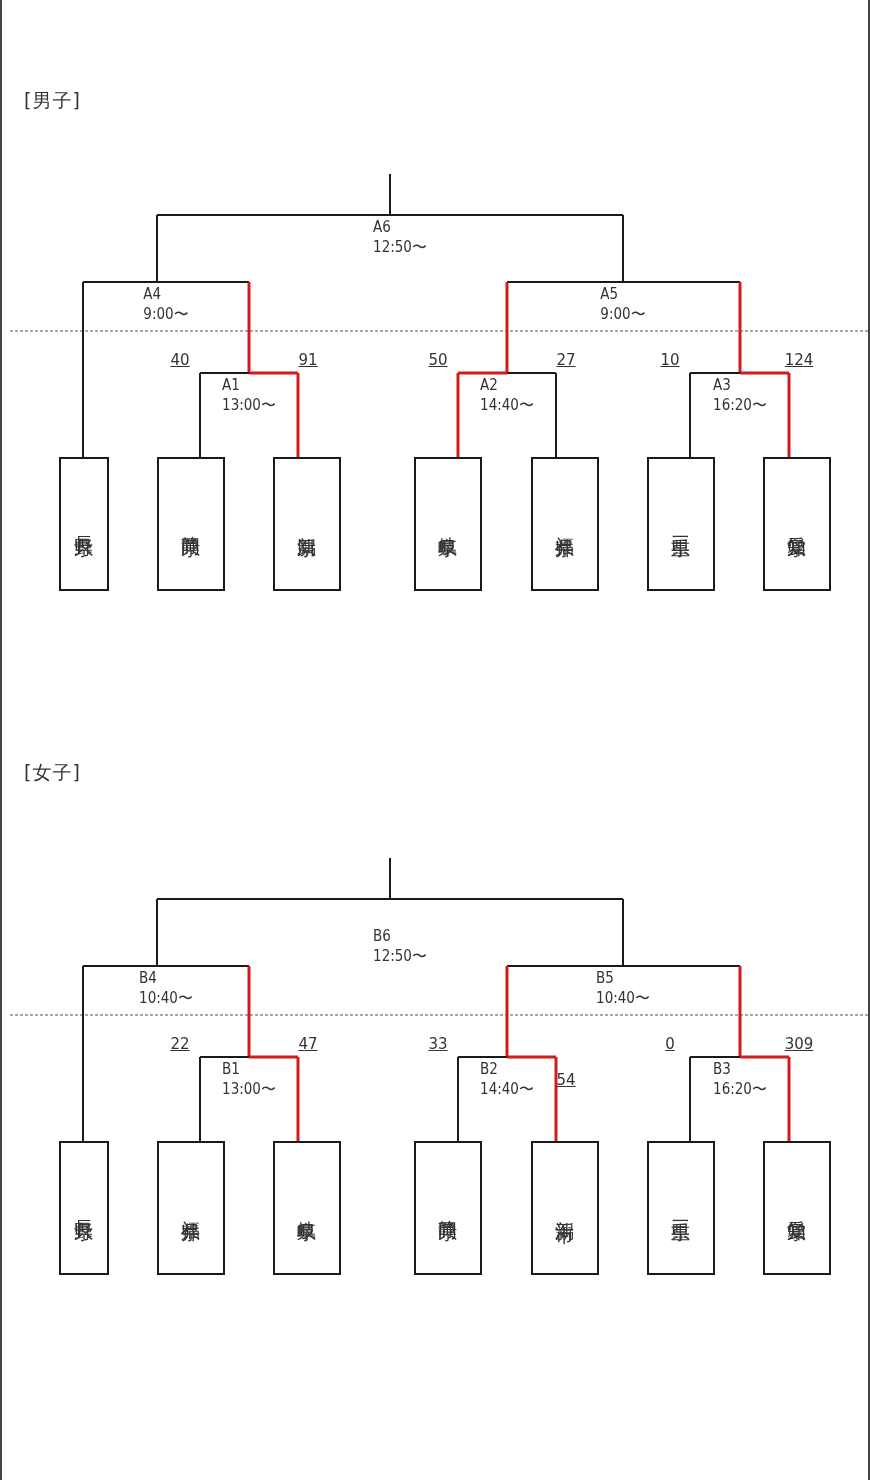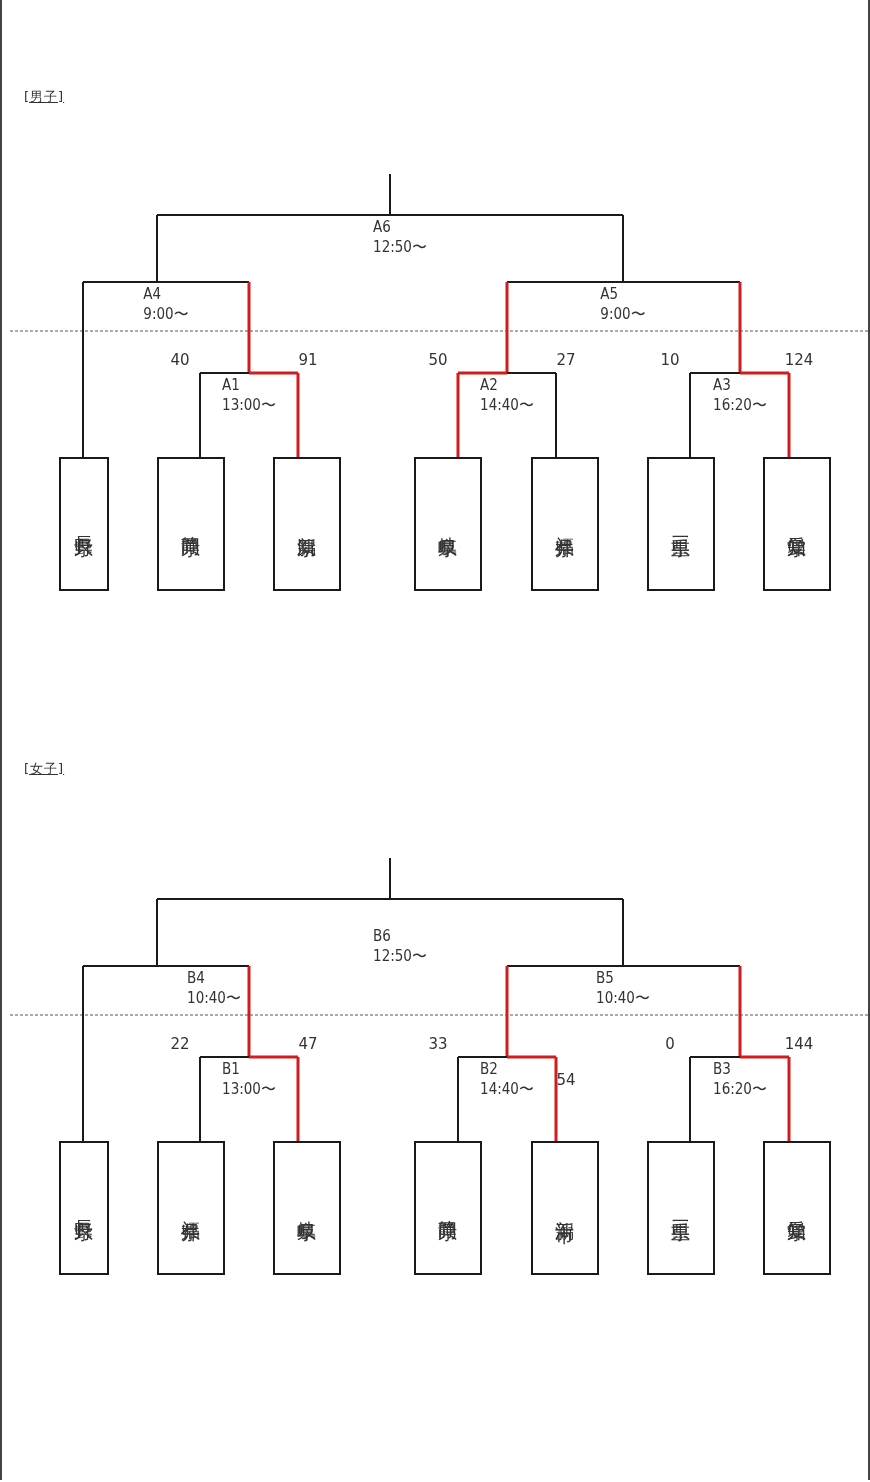--- a/index.html
+++ b/index.html
@@ -1,28 +1,28 @@
 <!DOCTYPE html>
 <html><head>
 <meta charset="utf-8">
 <style>
   html, body { margin: 0; padding: 0; background: #ffffff; }
   body { width: 870px; height: 1482px; position: relative; overflow: hidden;
          font-family: "DejaVu Sans", "Liberation Sans", sans-serif; color: #333; }
   .frame { position: absolute; left: 0; top: 0; width: 866px; height: 1480px;
            border-left: 2px solid #444; border-right: 2px solid #444; box-sizing: content-box; }
   .section { position: absolute; left: 0; width: 870px; height: 684px; }
-  .section-title { position: absolute; left: 24px; font-size: 13px; color: #333; letter-spacing: 1px; text-decoration: underline; }
+  .section-title { position: absolute; left: 24px; font-size: 19px; color: #333; letter-spacing: 1px; }
   svg.bracket { position: absolute; left: 0; top: 0; width: 870px; height: 684px; overflow: visible; }
   .line { stroke: #1a1a1a; stroke-width: 2; fill: none; }
   .win { stroke: #d01c1c; stroke-width: 3; fill: none; }
   .dash { stroke: #555; stroke-width: 1; stroke-dasharray: 3 2; fill: none; }
   .match-label { position: absolute; text-align: left; font-size: 15px; line-height: 20px; color: #333;
                  transform: translateX(-50%); white-space: nowrap; font-family: "DejaVu Sans Condensed","DejaVu Sans", sans-serif; }
-  .score { position: absolute; font-size: 15px; color: #333; transform: translateX(-50%); white-space: nowrap; }
+  .score { position: absolute; font-size: 15px; color: #333; transform: translateX(-50%); white-space: nowrap; text-decoration: underline; }
   .team-box { position: absolute; border: 2px solid #1a1a1a; background: #fff; box-sizing: border-box;
               display: flex; align-items: center; justify-content: center; }
   .team-name { writing-mode: vertical-rl; text-orientation: upright; font-size: 19px; color: #333;
                letter-spacing: 2px; line-height: 1; }
 </style>
 </head>
 <body>
 
 <div class="frame"></div>
 
@@ -129,21 +129,21 @@
       <line x1="690" y1="373" x2="740" y2="373" class="line"></line>
       <line x1="740" y1="373" x2="789" y2="373" class="win"></line>
       <line x1="690" y1="373" x2="690" y2="457" class="line"></line>
       <line x1="789" y1="373" x2="789" y2="457" class="win"></line>
     </svg>
     <div class="section-title" style="top:76px;">[女子]</div>
     <div class="match-label" style="left:400px;top:217px;margin-top:25px;">
             <div>B6</div>
             <div>12:50〜</div>
     </div>
-    <div class="match-label" style="left:166px;top:284px;margin-left:48px;">
+    <div class="match-label" style="left:166px;top:284px;">
               <div>B4</div>
               <div>10:40〜</div>
     </div>
     <div class="match-label" style="left:623px;top:284px;">
               <div>B5</div>
               <div>10:40〜</div>
     </div>
     <div class="match-label" style="left:249px;top:375px;">
               <div>B1</div>
               <div>13:00〜</div>
@@ -154,21 +154,21 @@
               <div>B2</div>
               <div>14:40〜</div>
     </div>
     <div class="score" style="left:438px;top:351px;">33</div>
     <div class="score" style="left:566px;top:363px;margin-top:24px;">54</div>
     <div class="match-label" style="left:740px;top:375px;">
               <div>B3</div>
               <div>16:20〜</div>
     </div>
     <div class="score" style="left:670px;top:351px;">0</div>
-    <div class="score" style="left:799px;top:351px;">144</div>
+    <div class="score" style="left:799px;top:351px;">309</div>
     <div class="team-box" style="left:59px;top:457px;width:50px;height:134px;">
               <span class="team-name">長野県</span>
     </div>
     <div class="team-box" style="left:157px;top:457px;width:68px;height:134px;">
               <span class="team-name">福井県</span>
     </div>
     <div class="team-box" style="left:273px;top:457px;width:68px;height:134px;">
               <span class="team-name">岐阜県</span>
     </div>
     <div class="team-box" style="left:414px;top:457px;width:68px;height:134px;">

